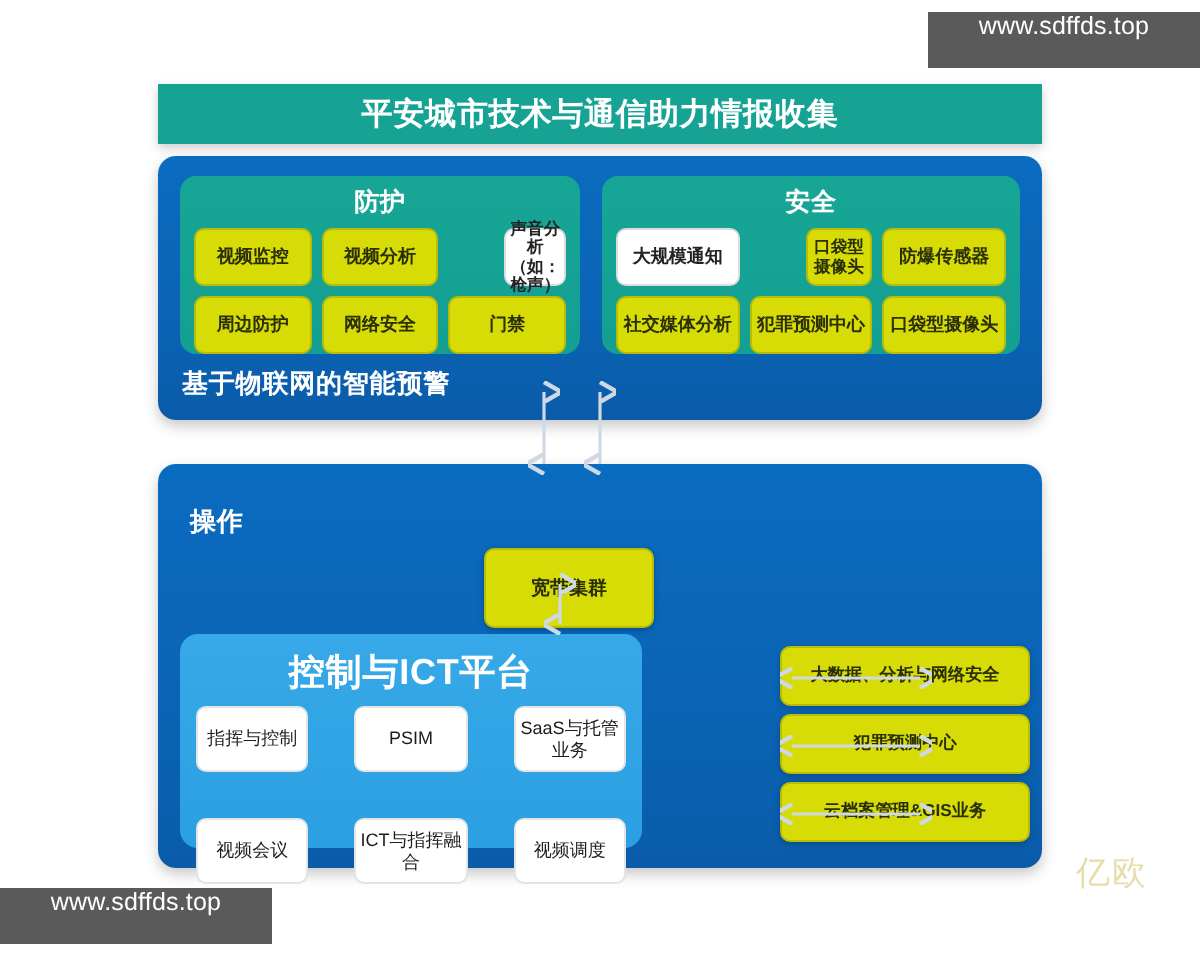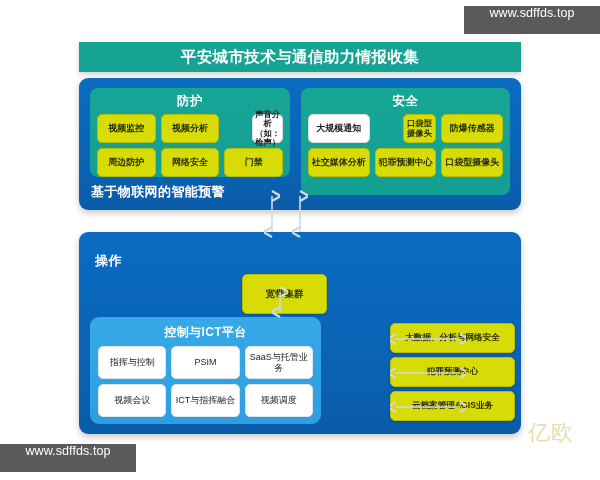--- a/index.html
+++ b/index.html
@@ -18,21 +18,21 @@
     font-size:12.5px;
     letter-spacing:.1px;
     display:flex;align-items:flex-start;justify-content:center;
     z-index:40;
   }
   #wm-top{right:0;top:6px;width:136px;height:28px;}
   #wm-bottom{left:0;bottom:8px;width:136px;height:28px;}
 
   .wm-logo{
     position:absolute;right:26px;bottom:32px;
-    font-size:22px;color:#c9b63f;opacity:.45;
+    font-size:17px;color:#c9b63f;opacity:.45;
     letter-spacing:1px;z-index:5;
     font-family:"DejaVu Sans",sans-serif;
   }
 
   
   #title-bar{
     position:absolute;left:79px;top:42px;width:442px;height:30px;
     background:#16a394;
     display:flex;align-items:center;justify-content:center;
     box-shadow:0 2px 5px rgba(0,0,0,.20);
@@ -58,21 +58,21 @@
   #caption-iot{left:12px;top:105px;}
   #caption-operations{left:16px;top:20px;}
 
   
   .teal-group{
     position:absolute;top:10px;
     background:linear-gradient(180deg,#17a596 0%,#13a092 100%);
     border-radius:8px;
   }
   #group-protection{left:11px;width:200px;height:89px;}
-  #group-safety{left:222px;width:209px;height:107px;}
+  #group-safety{left:222px;width:209px;height:89px;}
 
   .group-title{
     text-align:center;color:#ffffff;font-size:12.5px;font-weight:bold;
     padding-top:5px;letter-spacing:.4px;
   }
 
   .chip-grid{
     display:grid;grid-template-columns:repeat(3,1fr);
     gap:5px;padding:4px 7px 7px 7px;
   }
@@ -95,22 +95,22 @@
     font-size:9.5px;font-weight:bold;color:#2a2f05;
     box-shadow:0 1px 3px rgba(0,0,0,.25);
   }
 
   
   #ict-platform{
     position:absolute;left:11px;top:85px;width:231px;height:107px;
     background:linear-gradient(180deg,#37a9e8 0%,#2b9fe2 100%);
     border-radius:9px;
   }
-  #ict-platform .group-title{font-size:12px;padding-top:7px;}
-  #ict-platform .chip-grid{gap:5px;padding:5px 8px 8px 8px;}
+  #ict-platform .group-title{font-size:18px;padding-top:7px;}
+  #ict-platform .chip-grid{gap:23px;padding:5px 8px 8px 8px;}
   #ict-platform .chip{
     height:31px;background:#ffffff;color:#1d1d1d;border:1px solid #e4e4e4;
     font-weight:normal;font-size:9px;
   }
 
   
   .service-box{
     position:absolute;left:311px;width:123px;height:28px;
     background:#d8dc06;border:1px solid #b8bc05;border-radius:5px;
     display:flex;align-items:center;justify-content:center;

